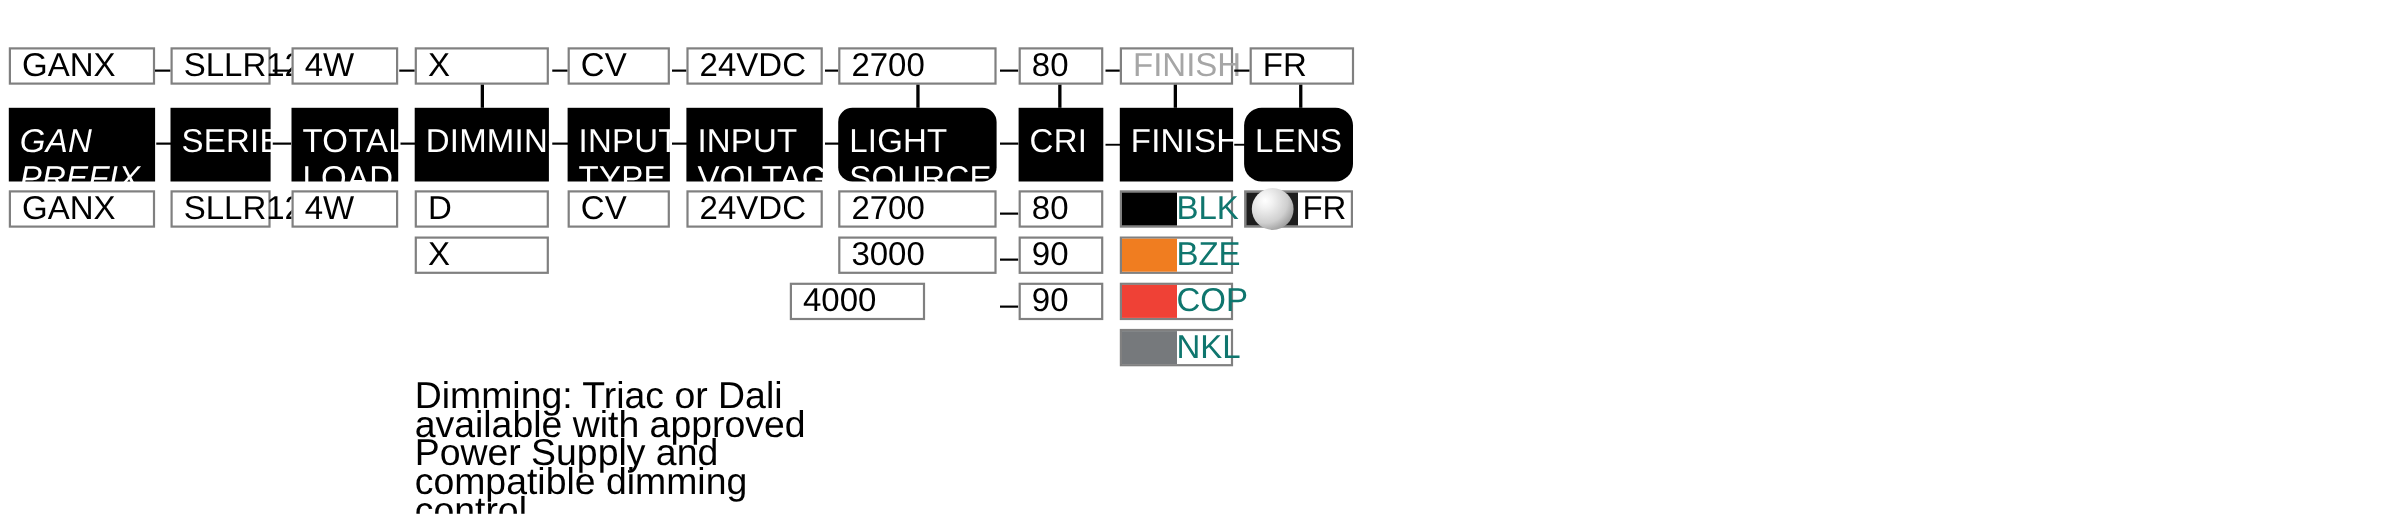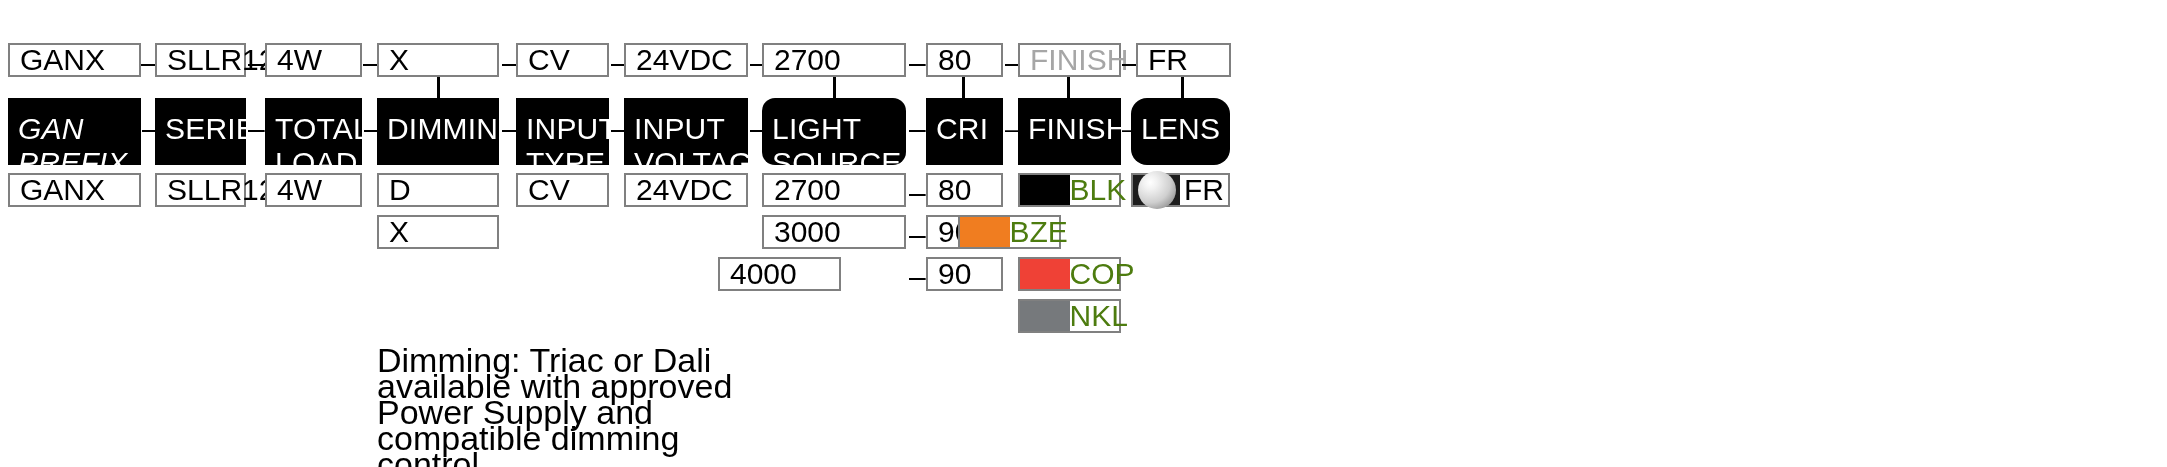--- a/index.html
+++ b/index.html
@@ -48,21 +48,21 @@
 
   
   .swatch-row{
     position:absolute;box-sizing:border-box;
     border:2px solid #808080;background:#ffffff;
     display:flex;align-items:stretch;
   }
   .swatch-chip{width:50%;flex:0 0 50%;}
   .swatch-label{
     flex:1 1 auto;display:flex;align-items:center;justify-content:center;
-    font-size:30px;color:#4d7c0f;white-space:nowrap;
+    font-size:30px;color:#0f766e;white-space:nowrap;
   }
 
   
   .lens-row{
     position:absolute;box-sizing:border-box;
     border:2px solid #808080;background:#ffffff;
     display:flex;align-items:stretch;
   }
   .lens-chip{
     width:47px;flex:0 0 47px;background:#1d1d1d;
@@ -163,21 +163,21 @@
   <div class="box" style="left:926px;top:215px;width:77px;height:34px;">90</div>
 
   <div class="box" style="left:718px;top:257px;width:123px;height:34px;">4000</div>
   <div class="dash" style="left:909px;top:262px;">–</div>
   <div class="box" style="left:926px;top:257px;width:77px;height:34px;">90</div>
 
   <div class="swatch-row" style="left:1018px;top:173px;width:103px;height:34px;">
     <div class="swatch-chip" style="background:#000000;"></div>
     <div class="swatch-label">BLK</div>
   </div>
-  <div class="swatch-row" style="left:958px;top:215px;width:103px;height:34px;text-align:center;">
+  <div class="swatch-row" style="left:1018px;top:215px;width:103px;height:34px;text-align:center;">
     <div class="swatch-chip" style="background:#F07D20;"></div>
     <div class="swatch-label">BZE</div>
   </div>
   <div class="swatch-row" style="left:1018px;top:257px;width:103px;height:34px;">
     <div class="swatch-chip" style="background:#EF4136;"></div>
     <div class="swatch-label">COP</div>
   </div>
   <div class="swatch-row" style="left:1018px;top:299px;width:103px;height:34px;">
     <div class="swatch-chip" style="background:#76797C;"></div>
     <div class="swatch-label">NKL</div>

